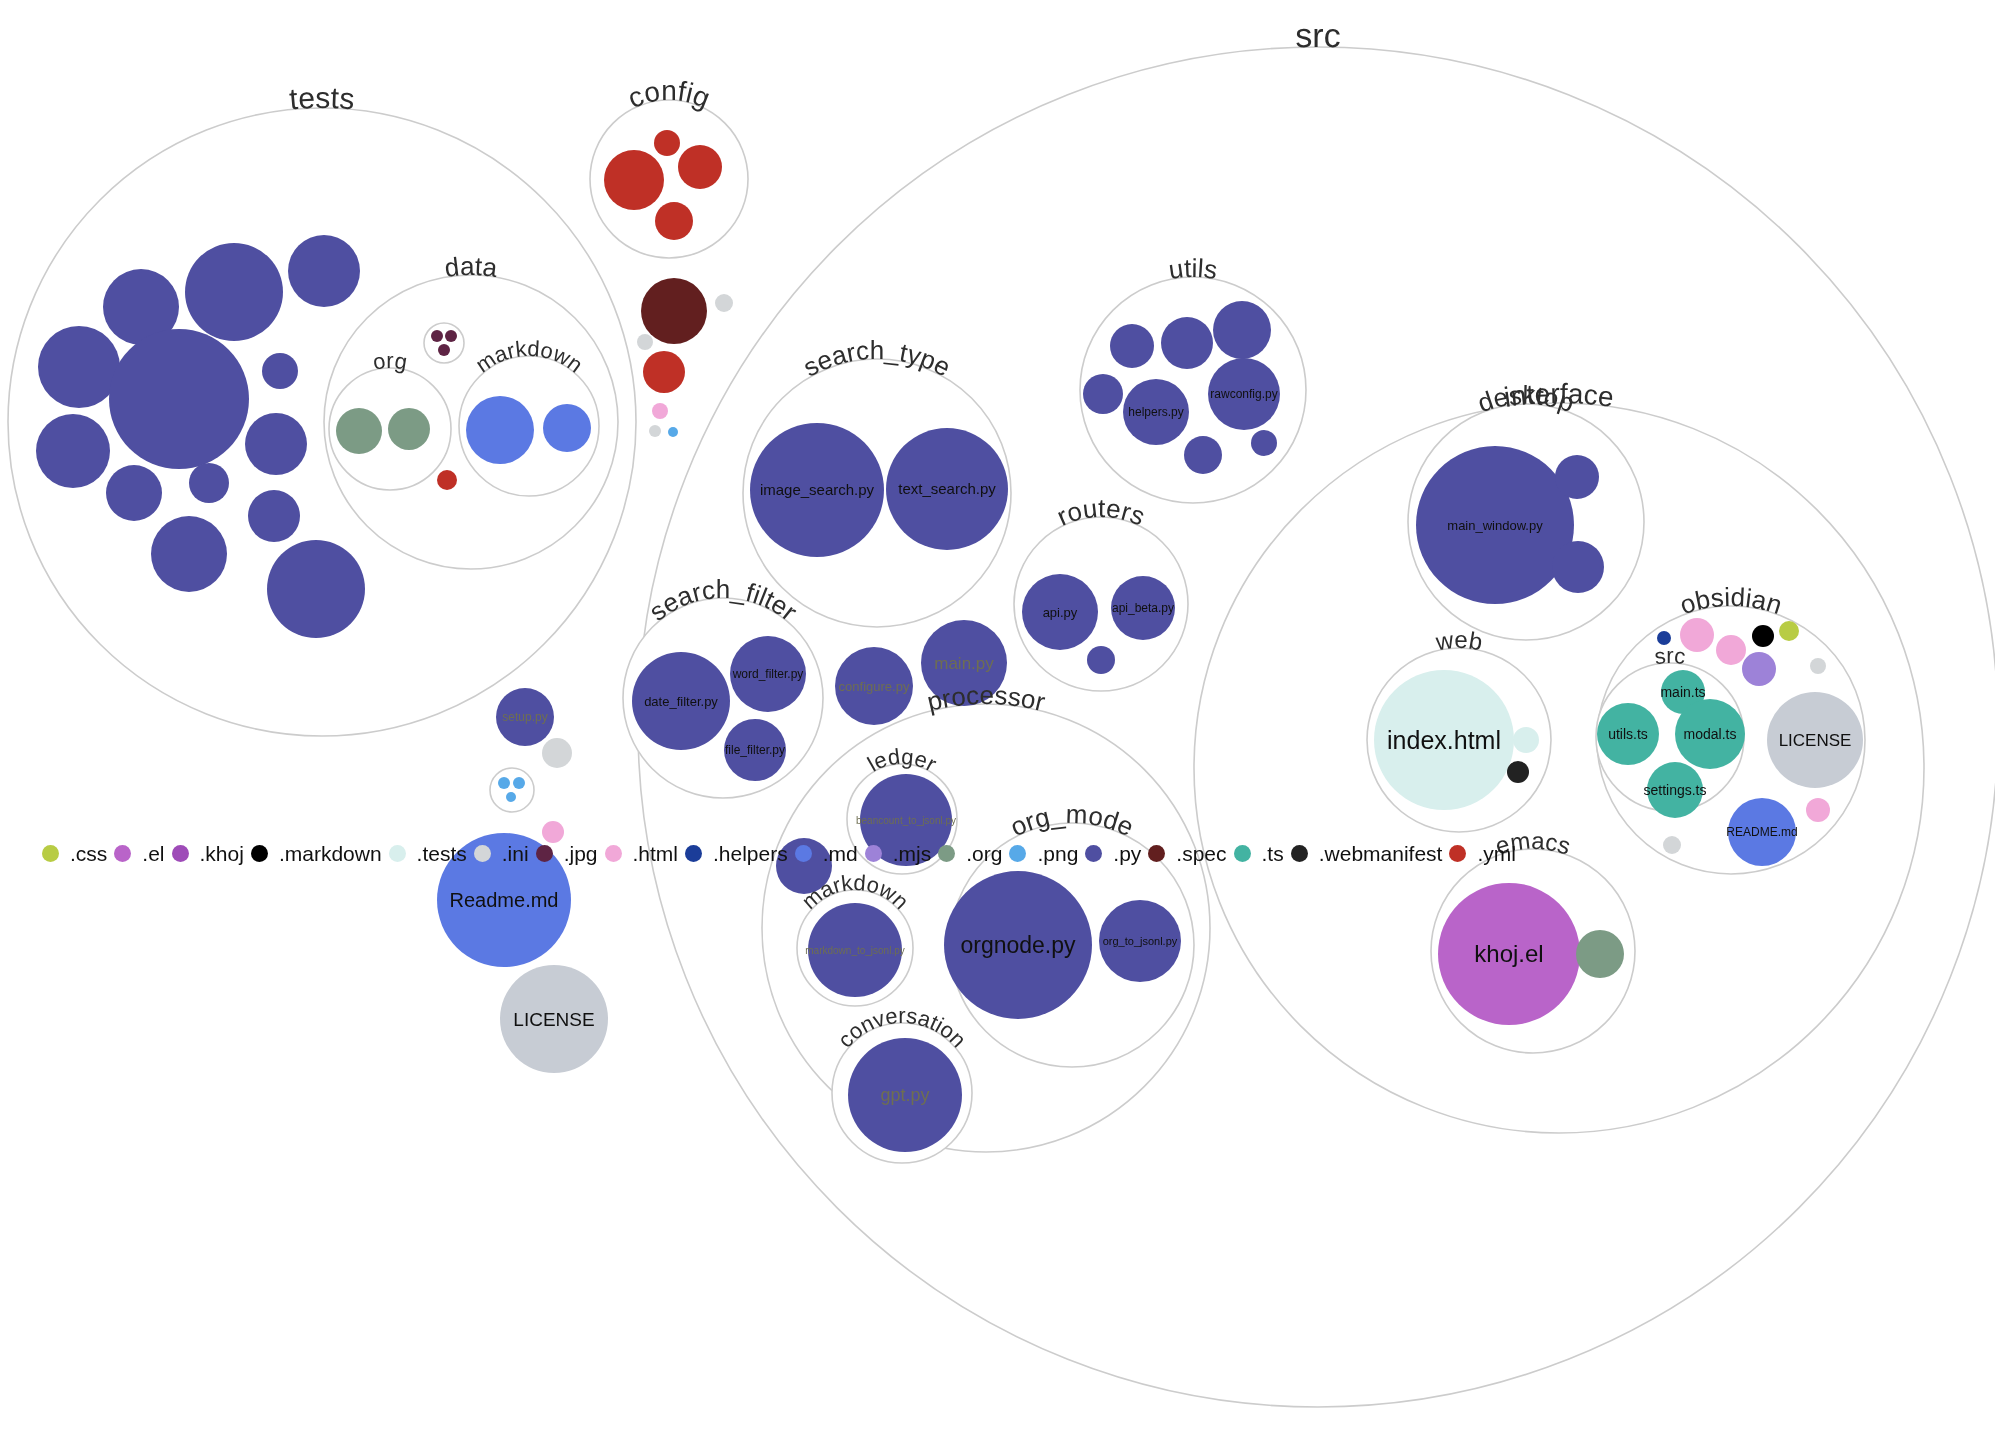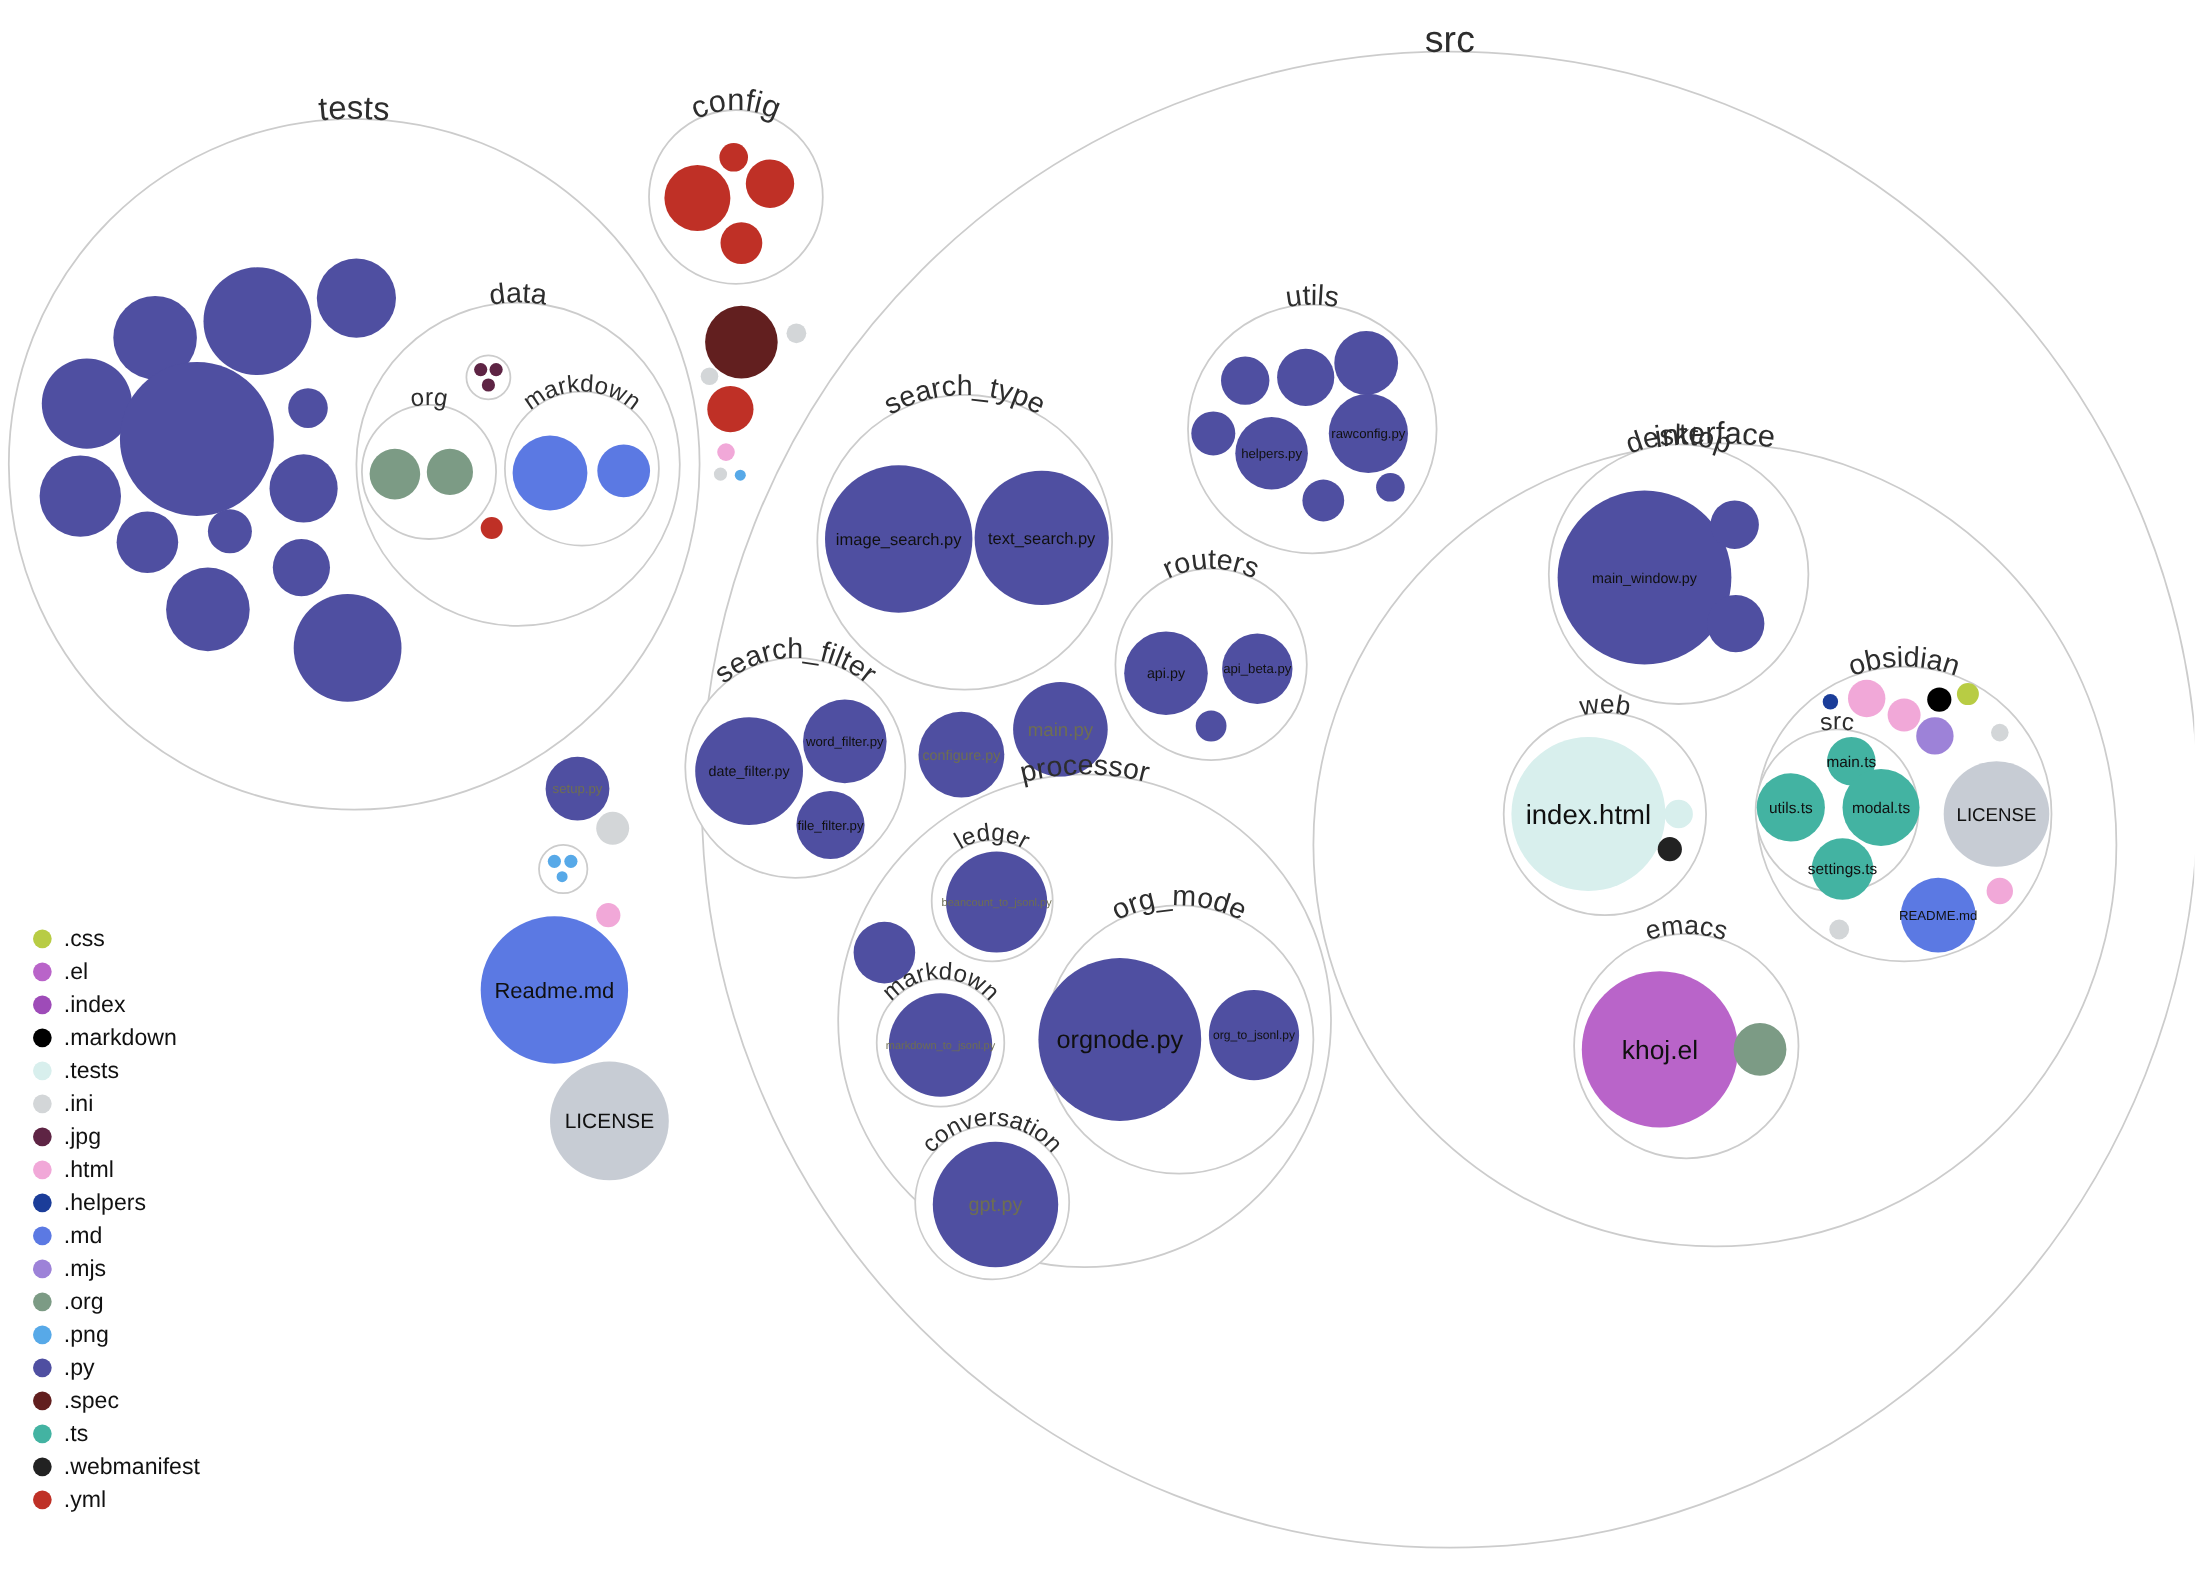--- a/index.html
+++ b/index.html
@@ -6,22 +6,22 @@
   .stage{
     position:relative;
     width:1995px;height:1451px;
     background:#ffffff;
     overflow:hidden;
     font-family:"Liberation Sans", sans-serif;
   }
   .stage svg{position:absolute;left:0;top:0;}
   svg text{font-family:"Liberation Sans", sans-serif;}
   .legend{
-    position:absolute;left:30px;top:842px;
-    display:flex;flex-direction:column;gap:7px;text-align:center;
+    position:absolute;left:42px;top:842px;
+    display:flex;flex-direction:row;gap:7px;text-align:center;
   }
   .legend-item{display:flex;align-items:center;gap:11px;height:23px;}
   .legend-dot{width:17px;height:17px;border-radius:50%;flex:0 0 auto;}
   .legend-label{font-size:21px;color:#111111;white-space:nowrap;}
 </style>
 </head>
 <body>
 
 <div class="stage">
   <svg id="viz" width="1995" height="1451" viewBox="0 0 1995 1451" xmlns="http://www.w3.org/2000/svg" xmlns:xlink="http://www.w3.org/1999/xlink">
@@ -220,21 +220,21 @@
       <div class="legend-item">
         <span class="legend-dot" style="background: rgb(184, 204, 68);"></span>
         <span class="legend-label">.css</span>
       </div>
       <div class="legend-item">
         <span class="legend-dot" style="background: rgb(185, 100, 201);"></span>
         <span class="legend-label">.el</span>
       </div>
       <div class="legend-item">
         <span class="legend-dot" style="background: rgb(158, 75, 184);"></span>
-        <span class="legend-label">.index</span>
+        <span class="legend-label">.khoj</span>
       </div>
       <div class="legend-item">
         <span class="legend-dot" style="background: rgb(0, 0, 0);"></span>
         <span class="legend-label">.markdown</span>
       </div>
       <div class="legend-item">
         <span class="legend-dot" style="background: rgb(216, 239, 237);"></span>
         <span class="legend-label">.tests</span>
       </div>
       <div class="legend-item">

